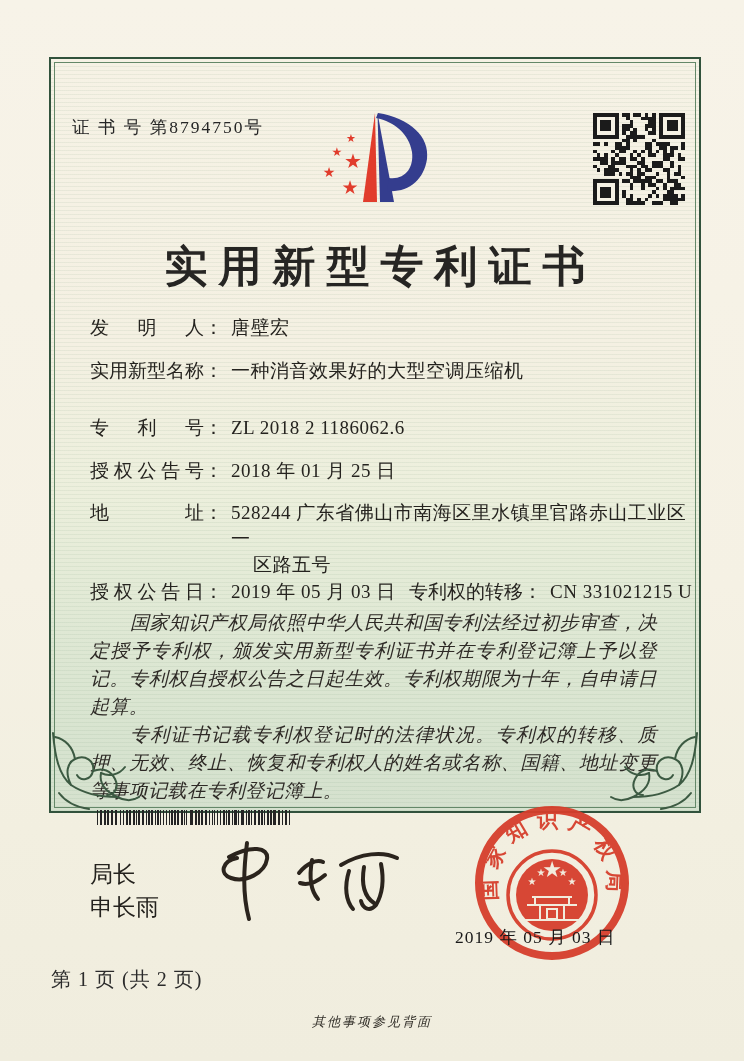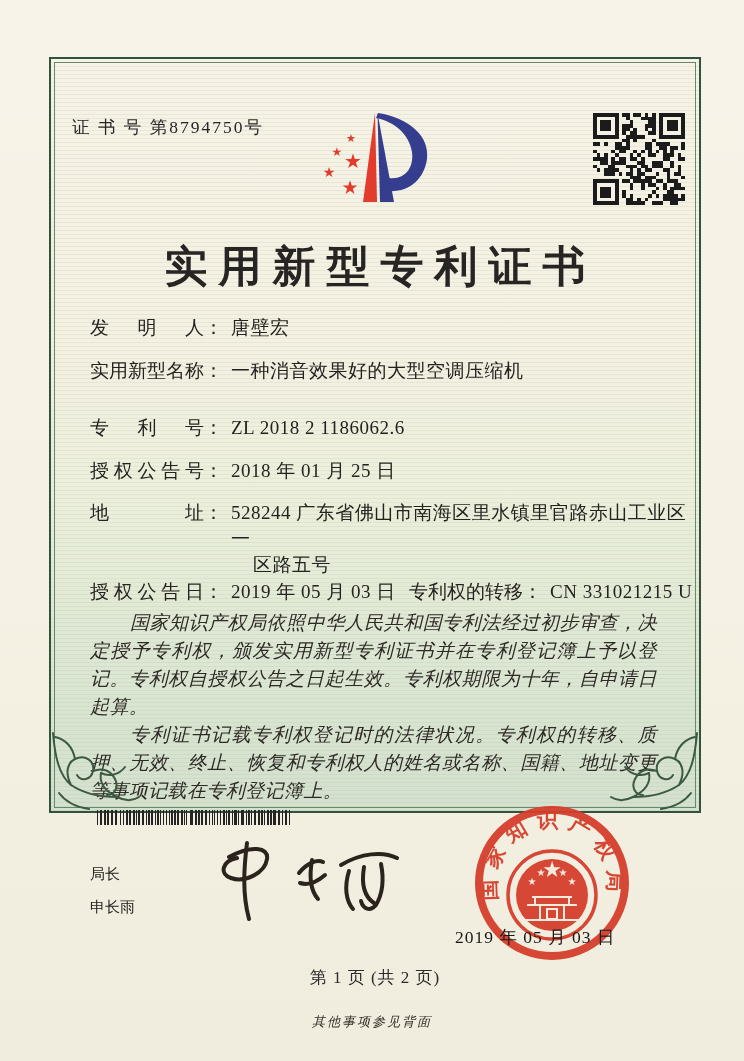--- a/index.html
+++ b/index.html
@@ -34,25 +34,25 @@
   .fcolon{display:inline-block;vertical-align:top;}
   .fvalue{display:inline-block;margin-left:8px;vertical-align:top;letter-spacing:0.5px;}
   .mb-big{margin-bottom:31px;} .mb{margin-bottom:17px;} .mb2{margin-bottom:16px;}
   .addr-wrap{display:inline-block;vertical-align:top;margin-left:8px;white-space:normal;width:470px;letter-spacing:0.5px;}
   .addr-line2{padding-left:22px;}
   .grant-row{display:flex;margin-bottom:0;}
   .grant-right{position:absolute;left:319px;}
   .paras{margin-top:4px;font-style:italic;color:#2e2a26;}
   .paras p{margin:0;text-indent:2.1em;font-size:19px;line-height:28px;text-align:justify;letter-spacing:0.4px;}
   .barcode{position:absolute;left:46px;top:751px;width:196px;height:15px;}
-  .officer{position:absolute;left:39px;top:799px;font-size:15px;line-height:33px;color:#24221e;}
+  .officer{position:absolute;left:39px;top:799px;font-size:23px;line-height:33px;color:#24221e;}
   .signature{position:absolute;left:148px;top:776px;width:210px;height:95px;z-index:4;}
   .seal{position:absolute;left:421px;top:744px;width:160px;height:160px;z-index:3;opacity:0.95;}
   .seal-date{position:absolute;left:404px;top:866px;z-index:5;font-size:17.5px;letter-spacing:1px;color:#191919;white-space:nowrap;}
-  .page-no{position:absolute;left:0;right:0;top:907px;text-align:center;font-size:17px;color:#2b2b2b;letter-spacing:1px;}
+  .page-no{position:absolute;left:0;right:0;top:907px;text-align:left;font-size:20px;color:#2b2b2b;letter-spacing:1px;}
   .back-note{position:absolute;left:0;right:0;top:1013px;text-align:center;font-style:italic;font-size:13px;color:#33302a;letter-spacing:2px;}
 </style>
 </head>
 <body>
 
 <div class="page">
   <div class="frame">
 
     <svg class="corner bl" viewBox="0 0 96 96" fill="none" stroke="#3c5a42" stroke-width="2" stroke-linecap="round">
       <path d="M8 10 C10 34 14 52 26 62 C20 50 22 40 30 36 C40 31 50 38 48 48 C46 57 36 59 32 52"></path>

